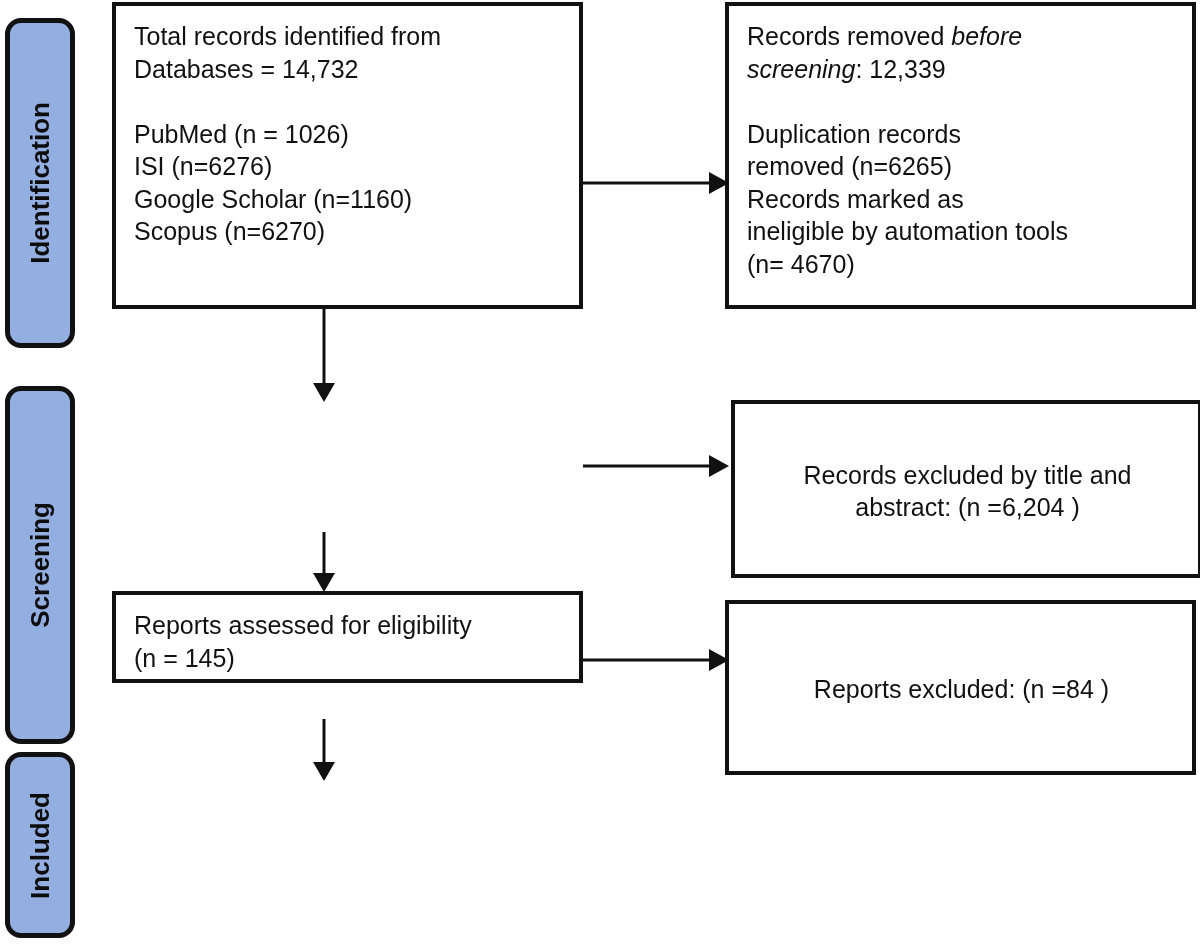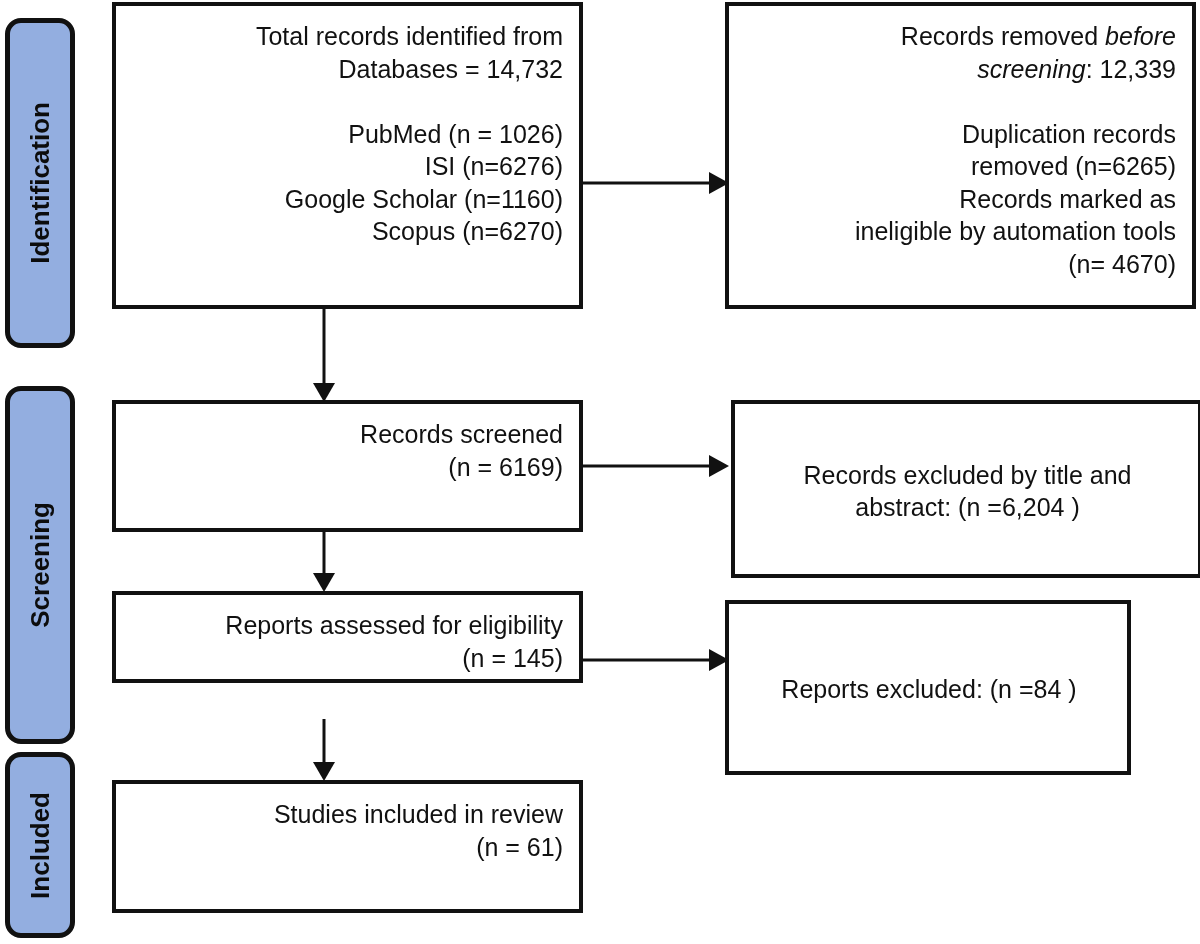--- a/index.html
+++ b/index.html
@@ -44,21 +44,20 @@
   #pill-screening     { top: 386px; height: 358px; }
   #pill-included      { top: 752px; height: 186px; }
 
   
   .flow-box {
     position: absolute;
     box-sizing: border-box;
     background: #ffffff;
     border: 4px solid #111111;
     padding: 14px 16px 10px 18px;
-    text-align: right;
   }
   .flow-box .box-text {
     font-size: 25px;
     line-height: 1.3;
     color: #111111;
     white-space: pre-line;
   }
   .flow-box.centered {
     display: flex;
     align-items: center;
@@ -66,21 +65,21 @@
     text-align: center;
   }
   .flow-box.centered .box-text { white-space: pre-line; }
   .italic-seg { font-style: italic; }
 
   #box-identified      { left: 112px; top: 2px;   width: 471px; height: 307px; }
   #box-removed         { left: 725px; top: 2px;   width: 471px; height: 307px; }
   #box-screened        { left: 112px; top: 400px; width: 471px; height: 132px; }
   #box-excluded-title  { left: 731px; top: 400px; width: 471px; height: 178px; }
   #box-assessed        { left: 112px; top: 591px; width: 471px; height: 92px; }
-  #box-reports-excl    { left: 725px; top: 600px; width: 406px; height: 175px; text-align: right; }
+  #box-reports-excl    { left: 725px; top: 600px; width: 471px; height: 175px; text-align: right; }
   #box-included        { left: 112px; top: 780px; width: 471px; height: 133px; }
 
   
   .conn {
     position: absolute;
   }
   .conn svg { display: block; overflow: visible; }
 </style>
 </head>
 <body>
@@ -113,43 +112,35 @@
     <div class="box-text"><span>Records removed </span><span class="italic-seg">before
 screening</span><span>: 12,339</span><span>
 
 Duplication records
 removed (n=6265)
 Records marked as
 ineligible by automation tools
 (n= 4670)</span></div>
   </div>
 
-  <div class="flow-box" id="box-screened">
-    <div class="box-text">Records screened
-(n = 6169)</div>
-  </div>
 
   <div class="flow-box centered" id="box-excluded-title">
     <div class="box-text">Records excluded by title and
 abstract: (n =6,204 )</div>
   </div>
 
   <div class="flow-box" id="box-assessed">
     <div class="box-text">Reports assessed for eligibility
 (n = 145)</div>
   </div>
 
   <div class="flow-box centered" id="box-reports-excl">
     <div class="box-text">Reports excluded:  (n =84 )</div>
   </div>
 
-  <div class="flow-box" id="box-included">
-    <div class="box-text">Studies included in review
-(n = 61)</div>
-  </div>
 
   <div class="conn" style="left:583px; top:168px;">
     <svg width="146" height="30" viewBox="0 0 146 30">
       <line x1="0" y1="15" x2="126" y2="15" stroke="#111111" stroke-width="3"></line>
       <polygon points="126,4 146,15 126,26" fill="#111111"></polygon>
     </svg>
   </div>
 
   <div class="conn" style="left:308px; top:309px;">
     <svg width="32" height="93" viewBox="0 0 32 93">

